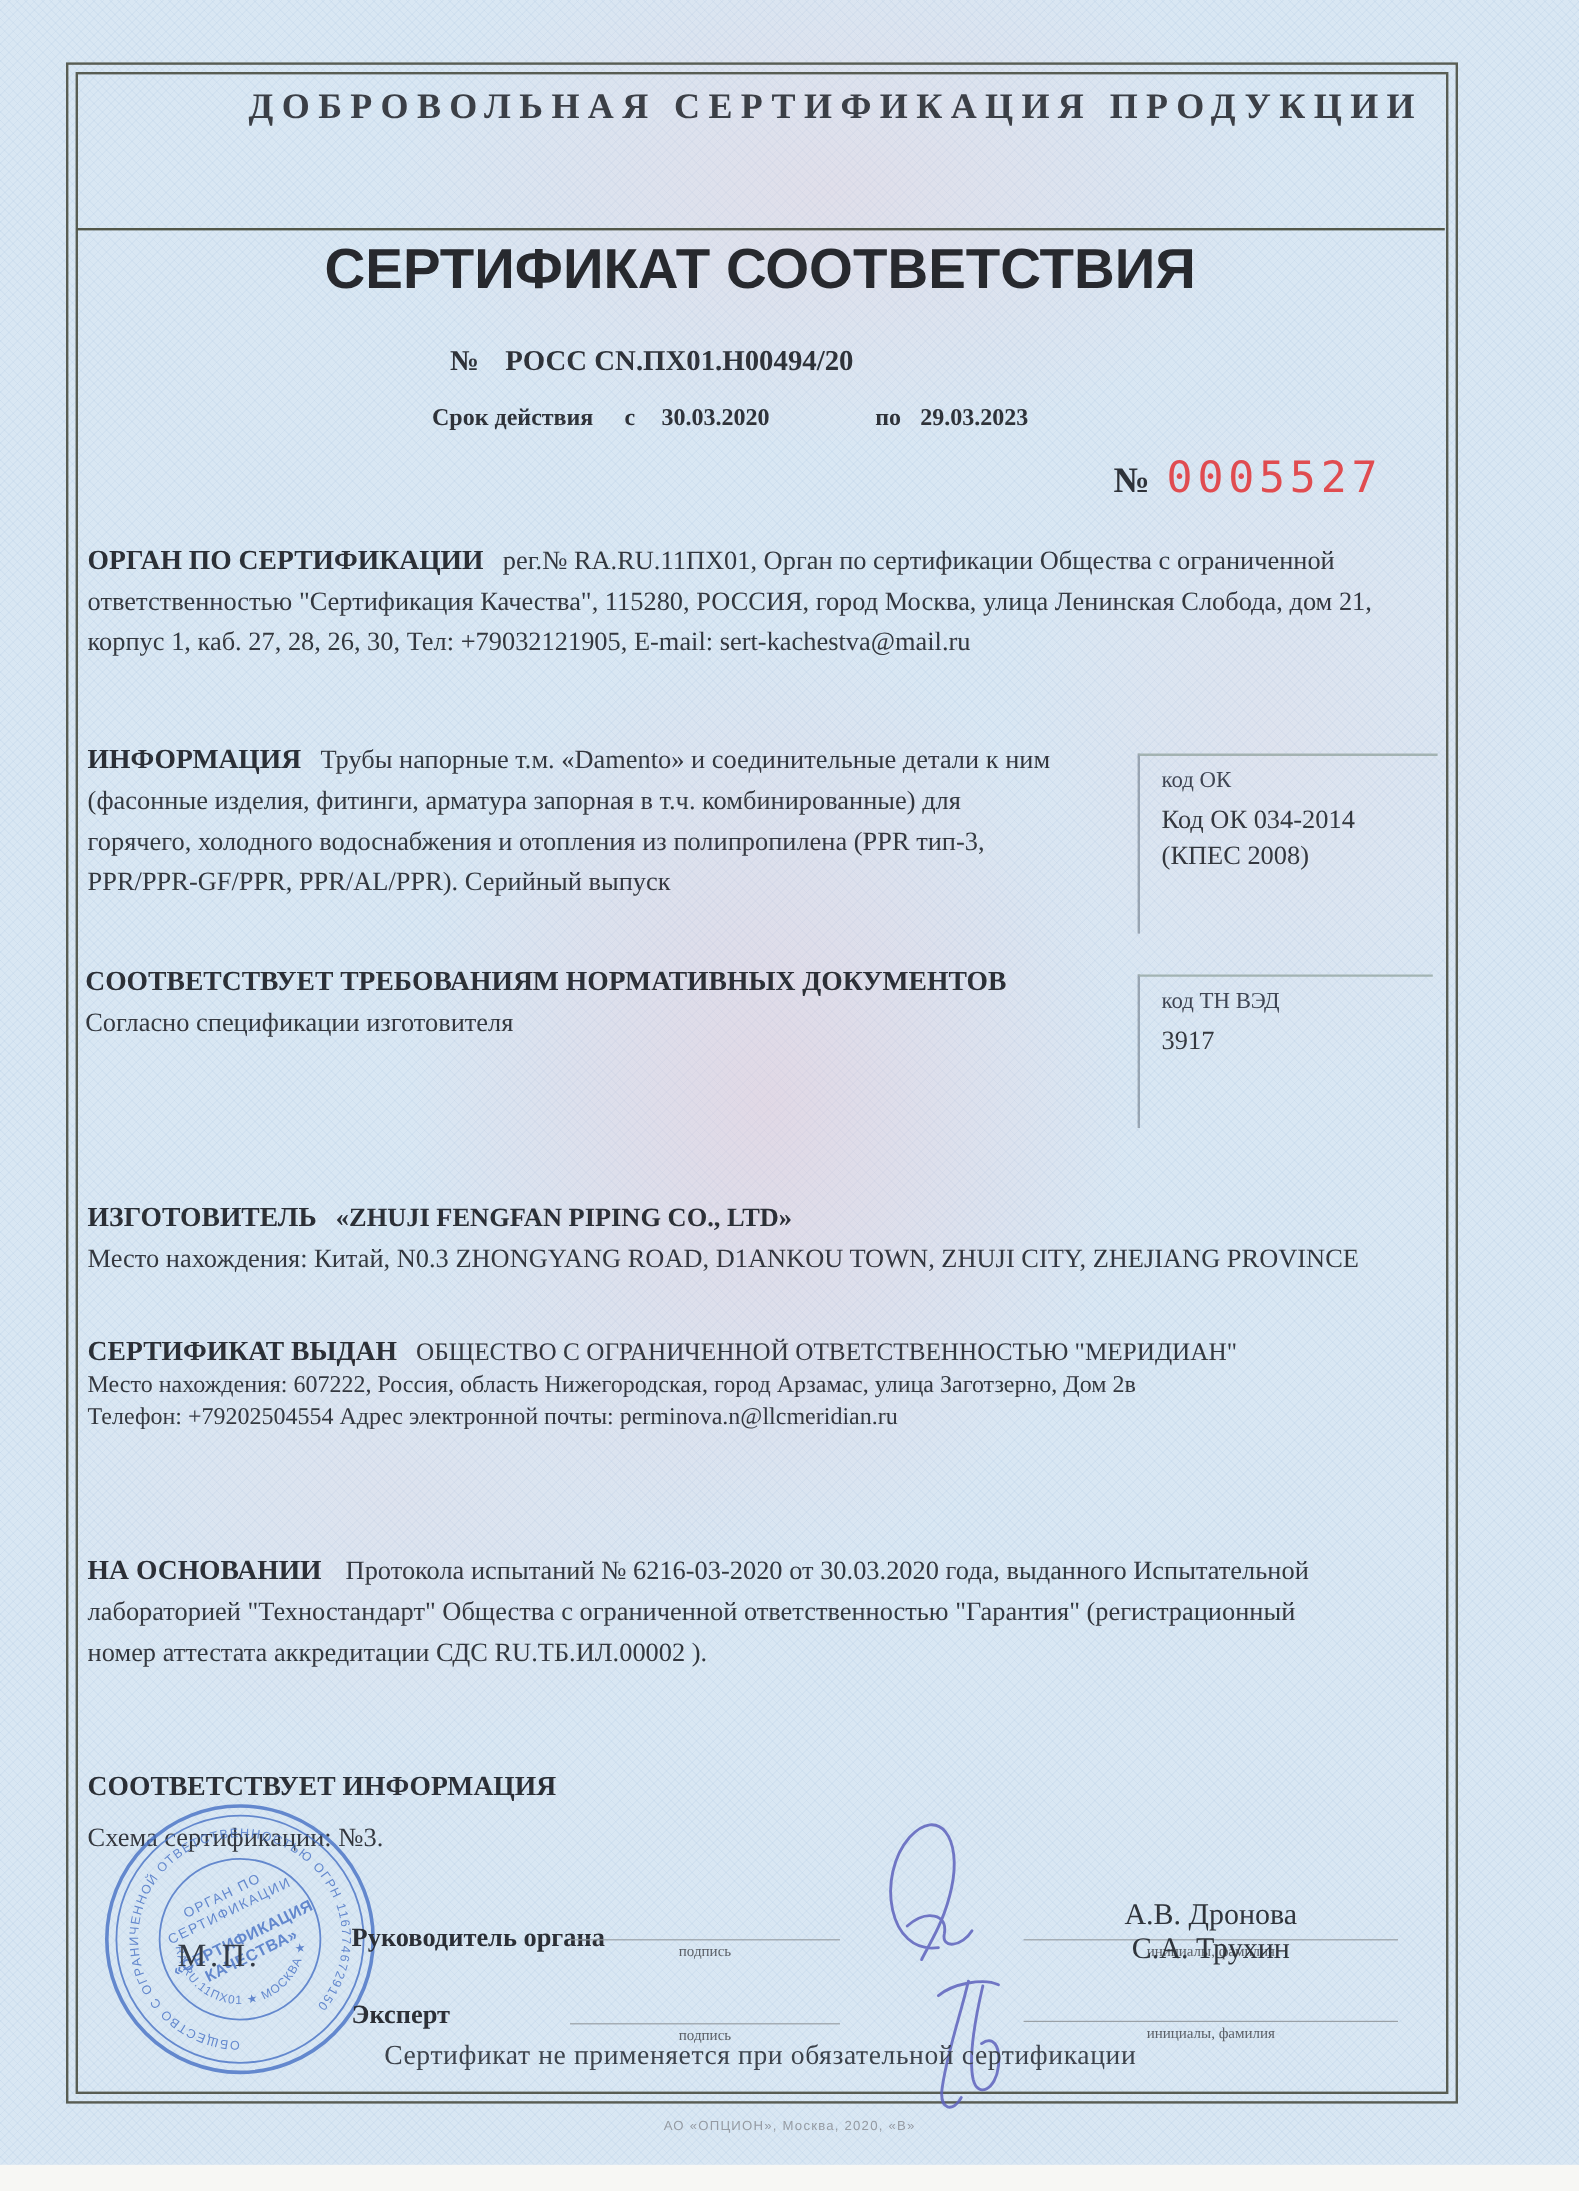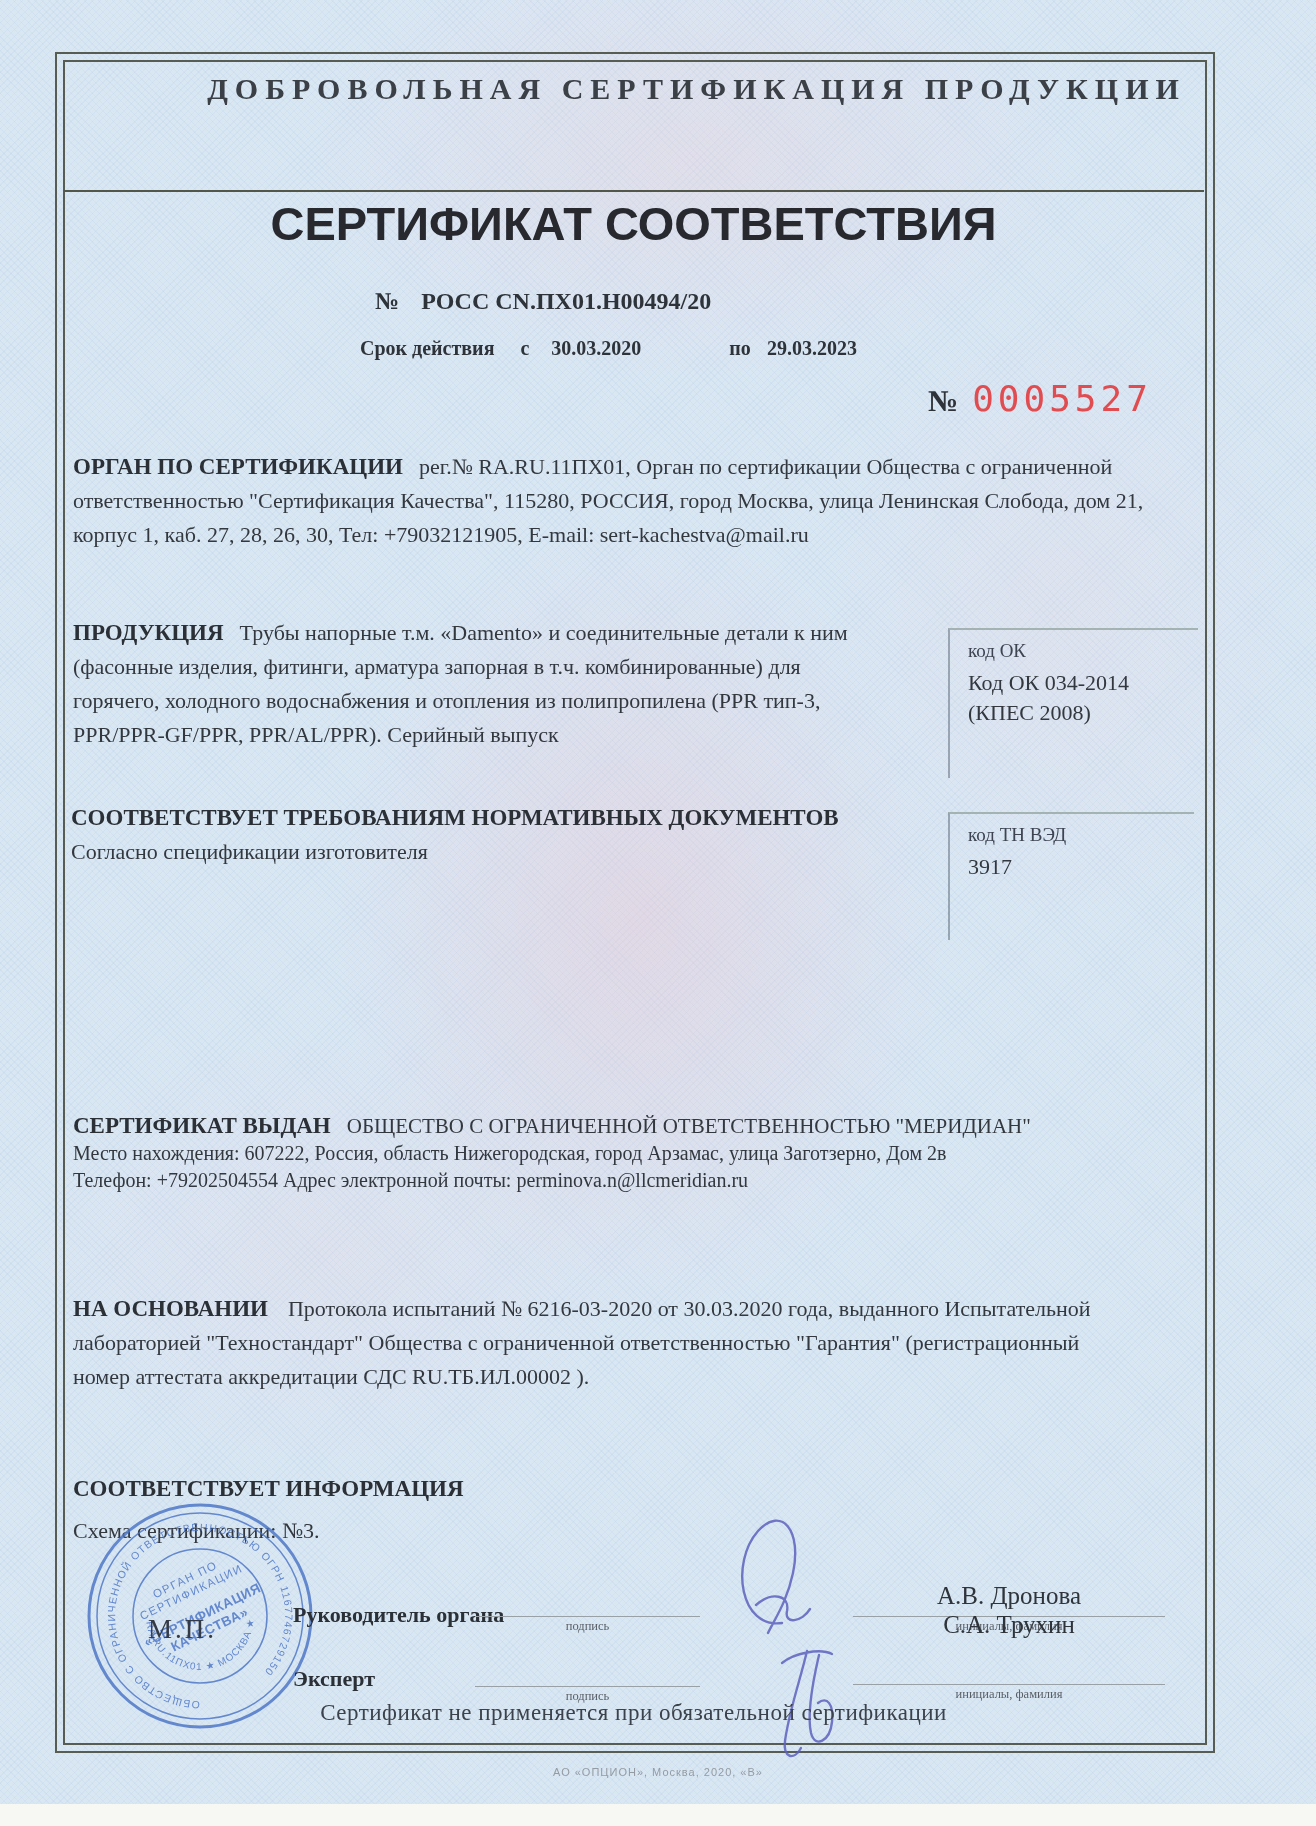--- a/index.html
+++ b/index.html
@@ -96,39 +96,43 @@
   <div class="abs serial-row">
     <span class="serial-no-sign">№</span>
     <span class="serial-digits">0005527</span>
   </div>
 
   <p class="abs para organ-para">
     <span class="lbl lbl-pad">ОРГАН ПО СЕРТИФИКАЦИИ</span><span>рег.№ RA.RU.11ПХ01, Орган по сертификации Общества с ограниченной ответственностью "Сертификация Качества", 115280, РОССИЯ, город Москва, улица Ленинская Слобода, дом 21, корпус 1, каб. 27, 28, 26, 30, Тел: +79032121905, E-mail: sert-kachestva@mail.ru</span>
   </p>
 
   <p class="abs para product-para">
-    <span class="lbl lbl-pad">ПРОДУКЦИЯ</span><span>Трубы напорные т.м. «Damento» и соединительные детали к ним (фасонные изделия, фитинги, арматура запорная в т.ч. комбинированные) для горячего, холодного водоснабжения и отопления из полипропилена (PPR тип-3, PPR/PPR-GF/PPR, PPR/AL/PPR). Серийный выпуск</span>
+    <span class="lbl lbl-pad">ИНФОРМАЦИЯ</span><span>Трубы напорные т.м. «Damento» и соединительные детали к ним (фасонные изделия, фитинги, арматура запорная в т.ч. комбинированные) для горячего, холодного водоснабжения и отопления из полипропилена (PPR тип-3, PPR/PPR-GF/PPR, PPR/AL/PPR). Серийный выпуск</span>
   </p>
 
   <div class="abs code-box code-box-ok">
     <div class="code-label">код ОК</div>
     <div class="code-value">Код ОК 034-2014</div>
     <div class="code-value" style="margin-top:0;">(КПЕС 2008)</div>
   </div>
 
   <p class="abs para conf-para">
     <span class="lbl">СООТВЕТСТВУЕТ ТРЕБОВАНИЯМ НОРМАТИВНЫХ ДОКУМЕНТОВ</span>
     <span>Согласно спецификации изготовителя</span>
   </p>
 
   <div class="abs code-box code-box-tn">
     <div class="code-label">код ТН ВЭД</div>
     <div class="code-value">3917</div>
   </div>
 
+  <p class="abs para manuf-para">
+    <span class="lbl lbl-pad">ИЗГОТОВИТЕЛЬ</span><span class="lbl" style="font-size:22px;">«ZHUJI FENGFAN PIPING CO., LTD»</span><br>
+    <span>Место нахождения: Китай, N0.3 ZHONGYANG ROAD, D1ANKOU TOWN, ZHUJI CITY, ZHEJIANG PROVINCE</span>
+  </p>
 
   <p class="abs para issued-para">
     <span class="lbl lbl-pad">СЕРТИФИКАТ ВЫДАН</span><span class="issued-name">ОБЩЕСТВО С ОГРАНИЧЕННОЙ ОТВЕТСТВЕННОСТЬЮ "МЕРИДИАН"</span><br>
     <span>Место нахождения: 607222, Россия, область Нижегородская, город Арзамас, улица Заготзерно, Дом 2в</span><br>
     <span>Телефон: +79202504554 Адрес электронной почты: perminova.n@llcmeridian.ru</span>
   </p>
 
   <p class="abs para basis-para">
     <span class="lbl">НА ОСНОВАНИИ</span><span>Протокола испытаний № 6216-03-2020 от 30.03.2020 года, выданного Испытательной лабораторией "Техностандарт" Общества с ограниченной ответственностью "Гарантия" (регистрационный номер аттестата аккредитации СДС RU.ТБ.ИЛ.00002 ).</span>
   </p>

